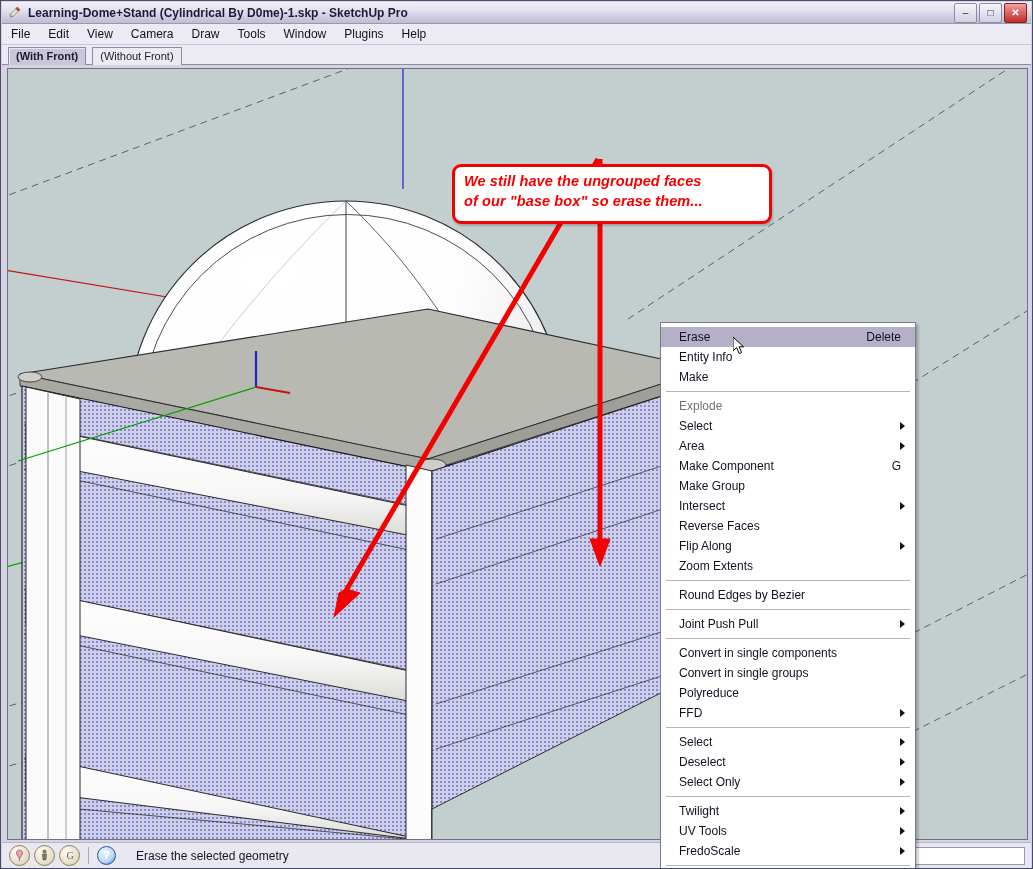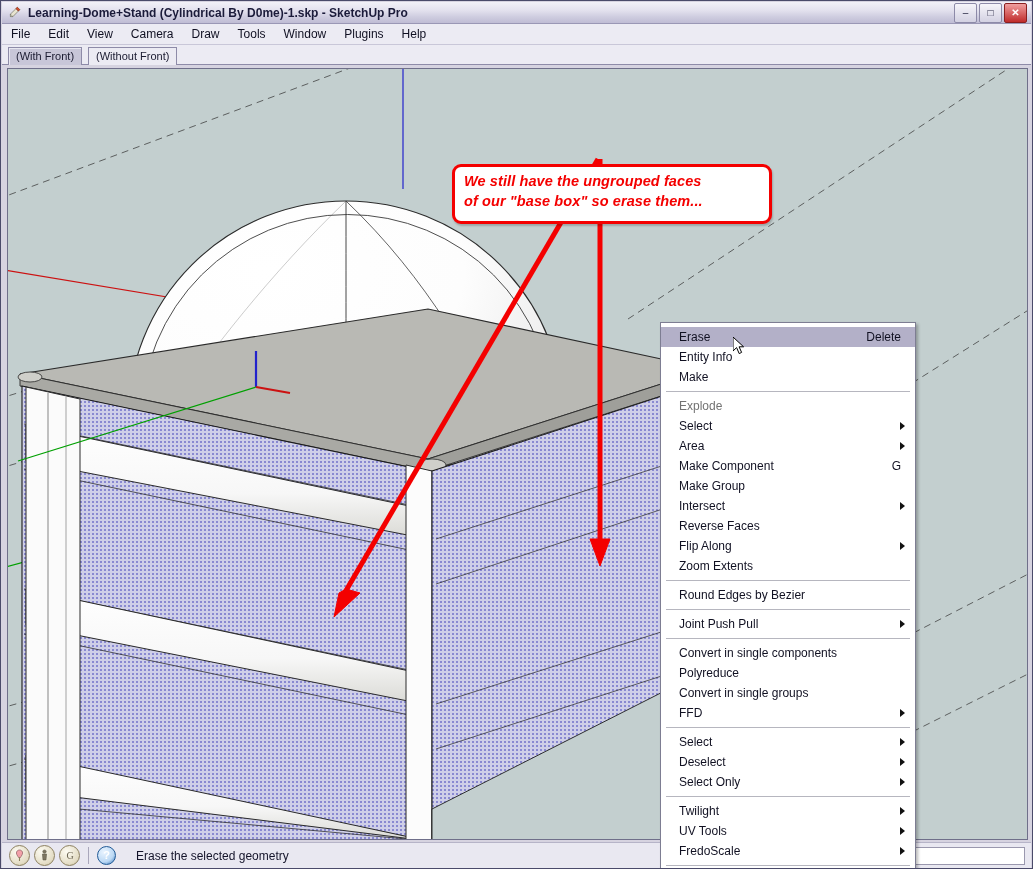--- a/index.html
+++ b/index.html
@@ -59,21 +59,21 @@
     position:absolute;left:1px;top:44px;width:1029px;height:20px;
     background:#ecebf3;border-bottom:1px solid #8e8ba8;
     box-sizing:border-box;display:flex;align-items:flex-end;
   }
   .tab{
     font-size:11px;color:#1a1a30;padding:2px 7px 3px 7px;margin-left:6px;
     border:1px solid #8e8ba8;border-bottom:none;
     background:#ecebf3;position:relative;top:1px;white-space:nowrap;
   }
   .tab.active{
-    background:#c8c6d8;font-weight:normal;
+    background:#c8c6d8;font-weight:bold;
     box-shadow:inset 1px 1px 0 #e8e7f0;
   }
 
   
   .viewport{
     position:absolute;left:6px;top:67px;width:1021px;height:772px;
     background:#c3cfcf;
     border:1px solid #6f6f8a;
     box-sizing:border-box;overflow:hidden;
   }
@@ -387,24 +387,24 @@
       <span class="lbl">Joint Push Pull</span>
       <span class="arrow"></span>
     </div>
 
     <div class="ctx-sep"></div>
 
     <div class="ctx-item">
       <span class="lbl">Convert in single components</span>
     </div>
     <div class="ctx-item">
+      <span class="lbl">Convert in single groups</span>
+    </div>
+    <div class="ctx-item">
       <span class="lbl">Polyreduce</span>
-    </div>
-    <div class="ctx-item">
-      <span class="lbl">Convert in single groups</span>
     </div>
     <div class="ctx-item">
       <span class="lbl">FFD</span>
       <span class="arrow"></span>
     </div>
 
     <div class="ctx-sep"></div>
 
     <div class="ctx-item">
       <span class="lbl">Select</span>

